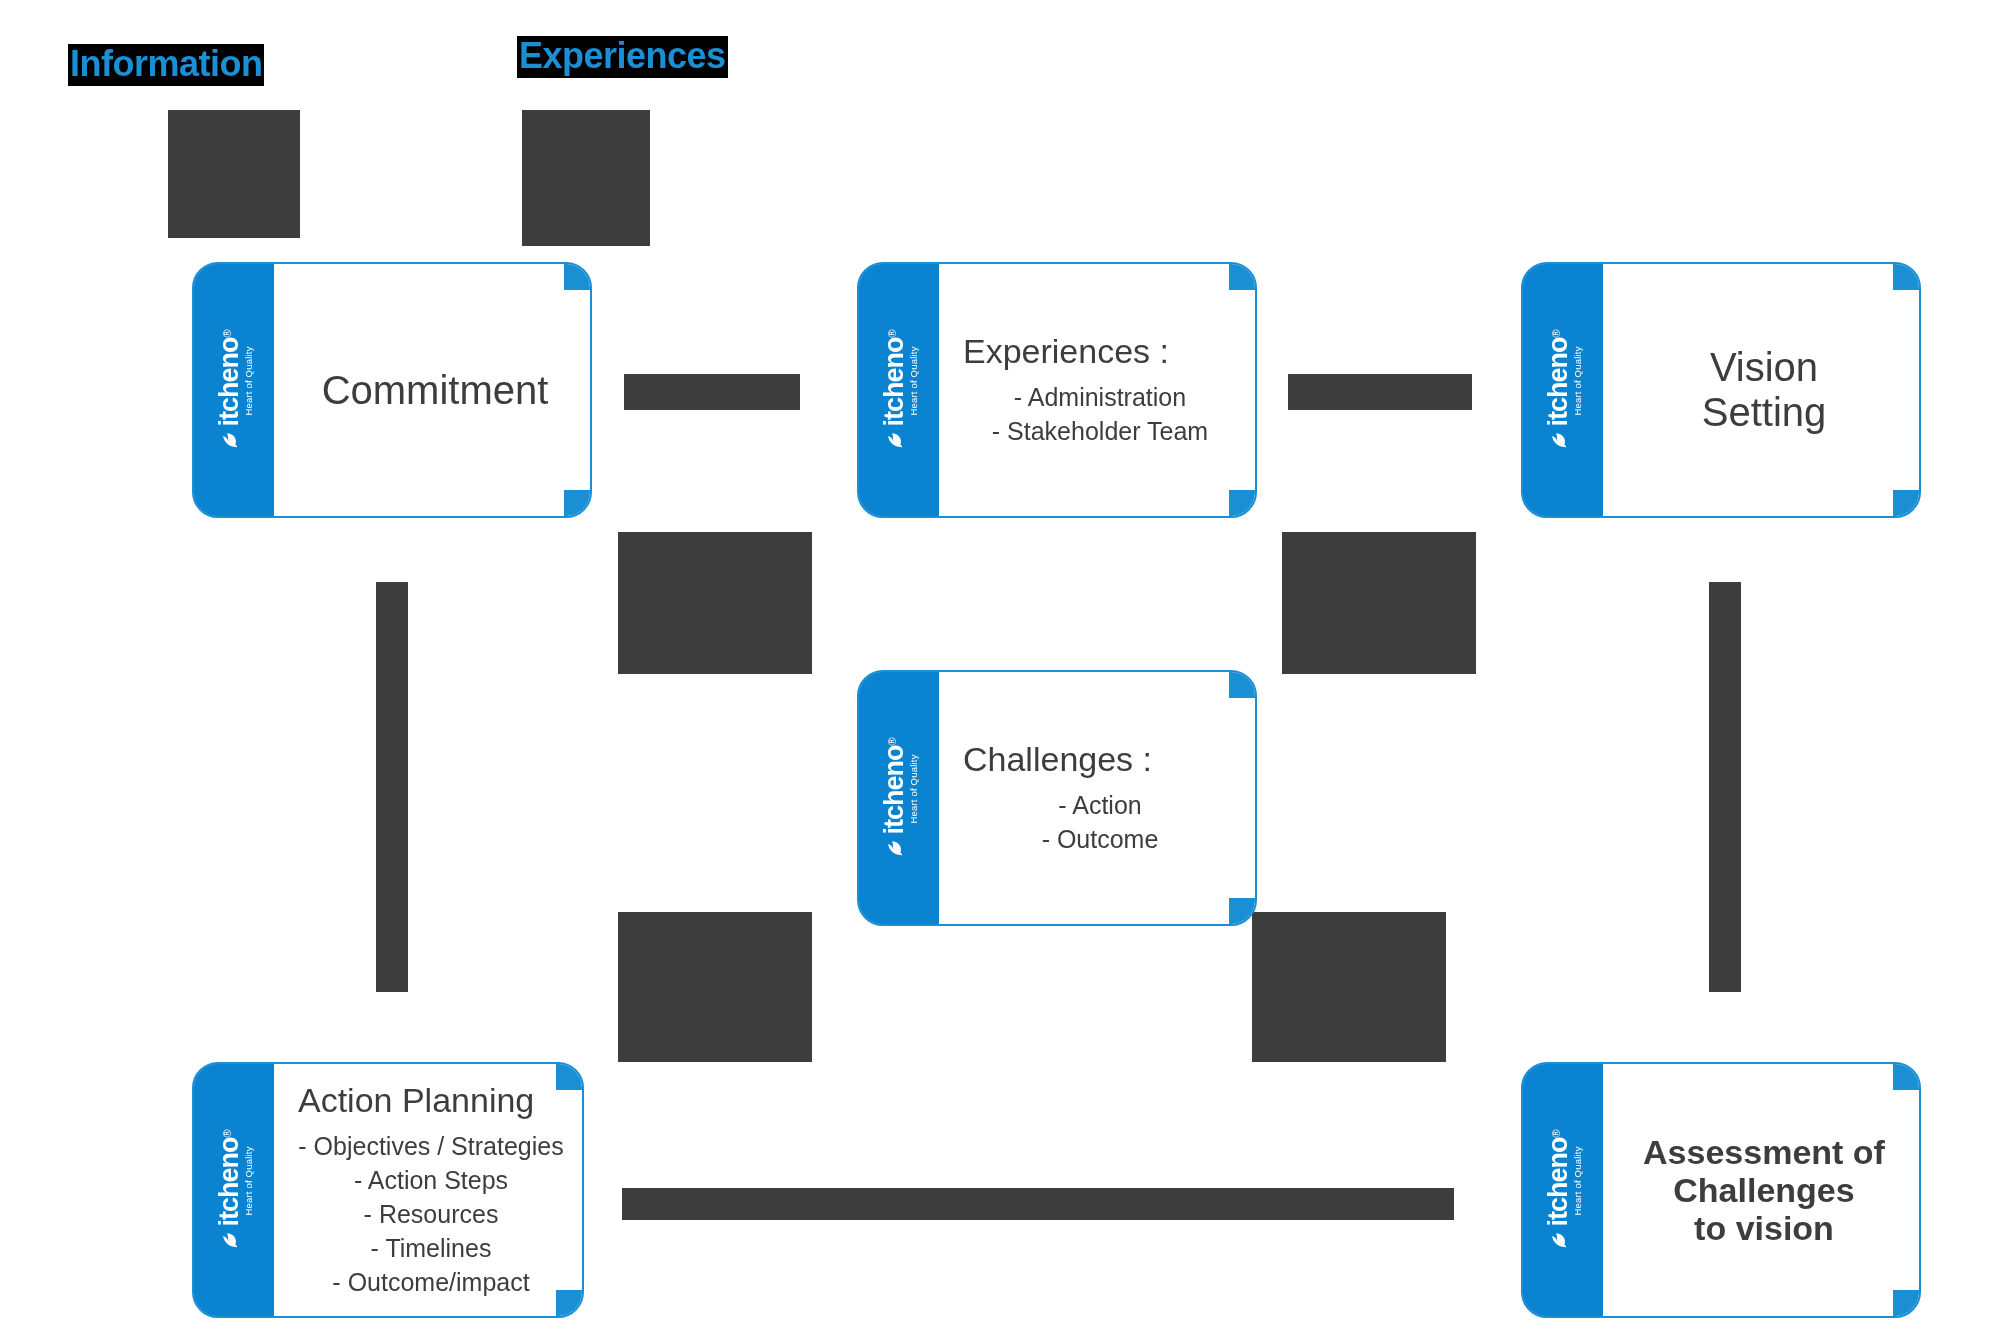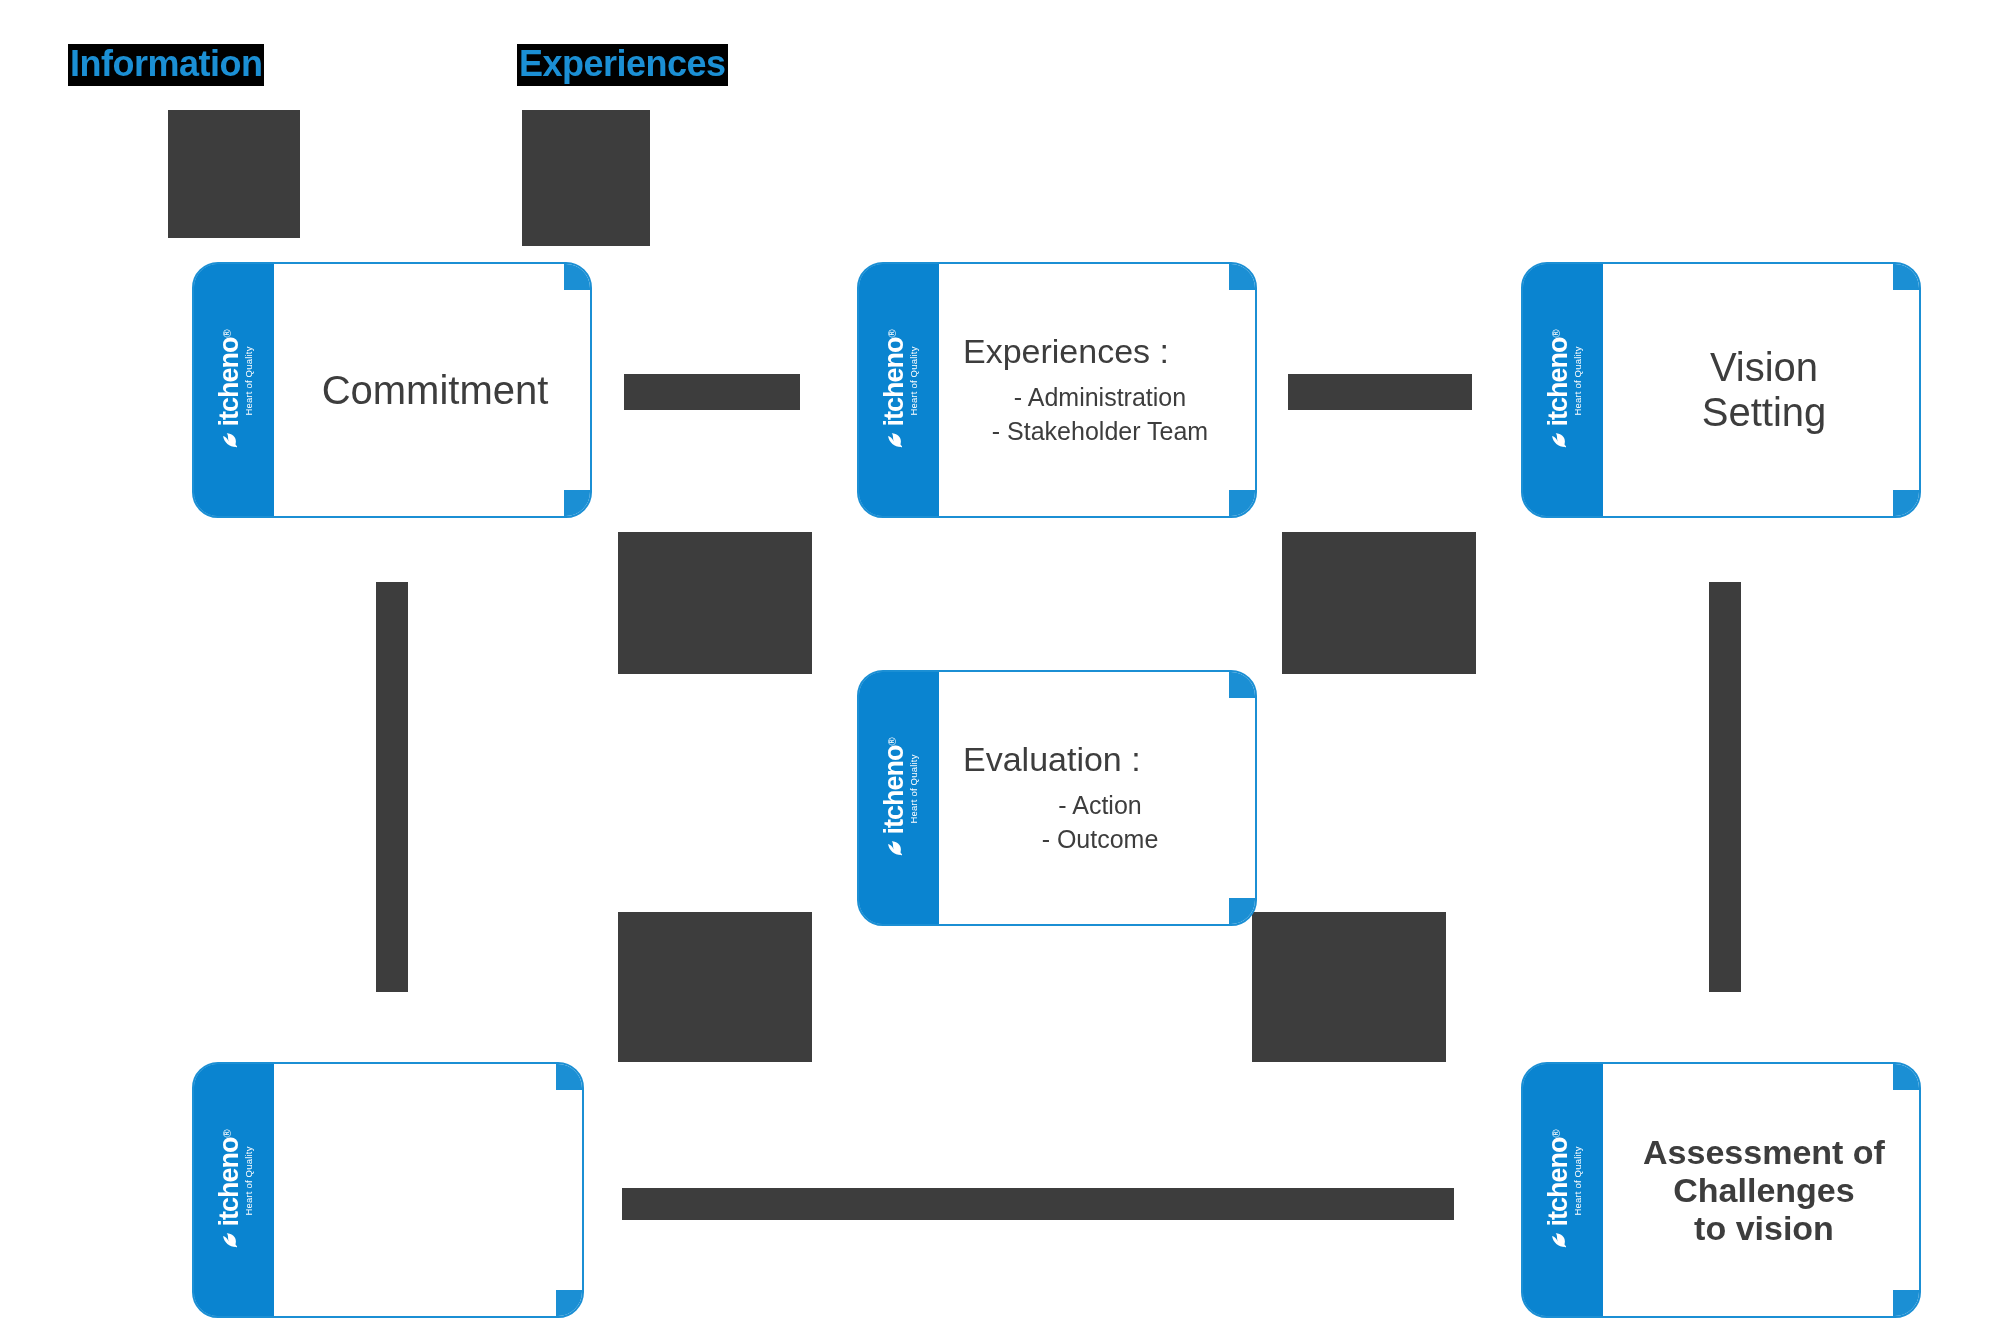--- a/index.html
+++ b/index.html
@@ -146,21 +146,21 @@
     line-height: 1.36;
     white-space: nowrap;
     text-align: center;
   }
 </style>
 </head>
 <body>
 
 <div id="stage">
     <div class="hdr" style="left: 68px; top: 44px;">Information</div>
-    <div class="hdr" style="left: 517px; top: 44px;">Experiences</div>
+    <div class="hdr" style="left: 517px; top: 36px;">Experiences</div>
     <div class="blk" style="left: 168px; top: 110px; width: 132px; height: 128px; background: rgb(61, 61, 61);"></div>
     <div class="blk" style="left: 522px; top: 110px; width: 128px; height: 136px; background: rgb(61, 61, 61);"></div>
     <div class="blk" style="left: 624px; top: 374px; width: 176px; height: 36px; background: rgb(61, 61, 61);"></div>
     <div class="blk" style="left: 1288px; top: 374px; width: 184px; height: 36px; background: rgb(61, 61, 61);"></div>
     <div class="blk" style="left: 618px; top: 532px; width: 194px; height: 142px; background: rgb(61, 61, 61);"></div>
     <div class="blk" style="left: 1282px; top: 532px; width: 194px; height: 142px; background: rgb(61, 61, 61);"></div>
     <div class="blk" style="left: 376px; top: 582px; width: 32px; height: 410px; background: rgb(61, 61, 61);"></div>
     <div class="blk" style="left: 1709px; top: 582px; width: 32px; height: 410px; background: rgb(61, 61, 61);"></div>
     <div class="blk" style="left: 618px; top: 912px; width: 194px; height: 150px; background: rgb(61, 61, 61);"></div>
     <div class="blk" style="left: 1252px; top: 912px; width: 194px; height: 150px; background: rgb(61, 61, 61);"></div>
@@ -232,41 +232,51 @@
       <div class="spine" style="background: rgb(10, 132, 208);">
         <div class="logo">
           <div><span class="leaf"><svg width="22" height="22" viewBox="0 0 24 24">
                 <path d="M4 20c0-7 5-13 12-14-1 3-3 5-6 6 4-1 7 0 9-2 0 6-4 10-9 10-2 0-4-1-6 0z" fill="#ffffff"></path>
                 <path d="M4 21c2-3 5-6 9-8" stroke="#ffffff" stroke-width="1.4" fill="none"></path>
               </svg></span><span class="word">itcheno</span><span class="reg">®</span></div>
           <span class="tag">Heart of Quality</span>
         </div>
       </div>
       <div class="body">
-        <div class="title" style="white-space: pre-line;">Evaluation :</div>
+        <div class="title" style="white-space: pre-line;">Challenges :</div>
         <ul class="items">
           <li>- Action</li>
           <li>- Outcome</li>
         </ul>
       </div>
     </div>
     <div class="card" style="left: 192px; top: 1062px; width: 392px; height: 256px; border-color: rgb(27, 143, 212);">
       <div class="corner-tl"></div>
       <div class="corner-bl"></div>
       <div class="corner-tr"></div>
       <div class="corner-br"></div>
       <div class="spine" style="background: rgb(10, 132, 208);">
         <div class="logo">
           <div><span class="leaf"><svg width="22" height="22" viewBox="0 0 24 24">
                 <path d="M4 20c0-7 5-13 12-14-1 3-3 5-6 6 4-1 7 0 9-2 0 6-4 10-9 10-2 0-4-1-6 0z" fill="#ffffff"></path>
                 <path d="M4 21c2-3 5-6 9-8" stroke="#ffffff" stroke-width="1.4" fill="none"></path>
               </svg></span><span class="word">itcheno</span><span class="reg">®</span></div>
           <span class="tag">Heart of Quality</span>
         </div>
       </div>
+      <div class="body">
+        <div class="title" style="white-space: pre-line;">Action Planning</div>
+        <ul class="items">
+          <li>- Objectives / Strategies</li>
+          <li>- Action Steps</li>
+          <li>- Resources</li>
+          <li>- Timelines</li>
+          <li>- Outcome/impact</li>
+        </ul>
+      </div>
     </div>
     <div class="card" style="left: 1521px; top: 1062px; width: 400px; height: 256px; border-color: rgb(27, 143, 212);">
       <div class="corner-tl"></div>
       <div class="corner-bl"></div>
       <div class="corner-tr"></div>
       <div class="corner-br"></div>
       <div class="spine" style="background: rgb(10, 132, 208);">
         <div class="logo">
           <div><span class="leaf"><svg width="22" height="22" viewBox="0 0 24 24">
                 <path d="M4 20c0-7 5-13 12-14-1 3-3 5-6 6 4-1 7 0 9-2 0 6-4 10-9 10-2 0-4-1-6 0z" fill="#ffffff"></path>

